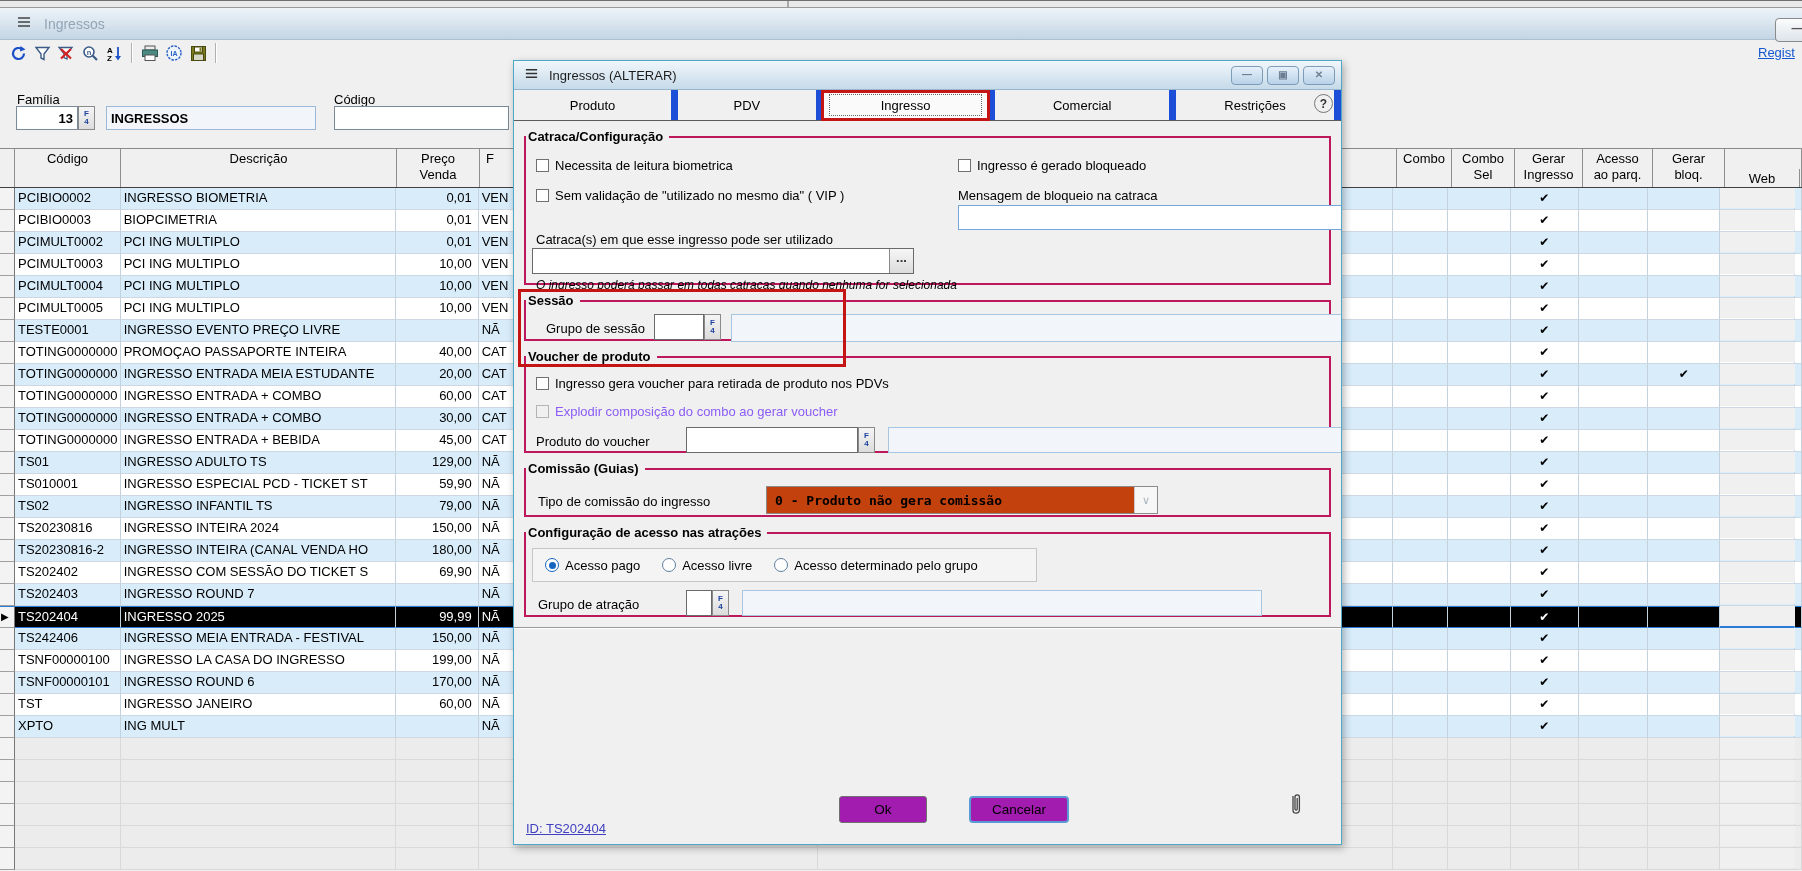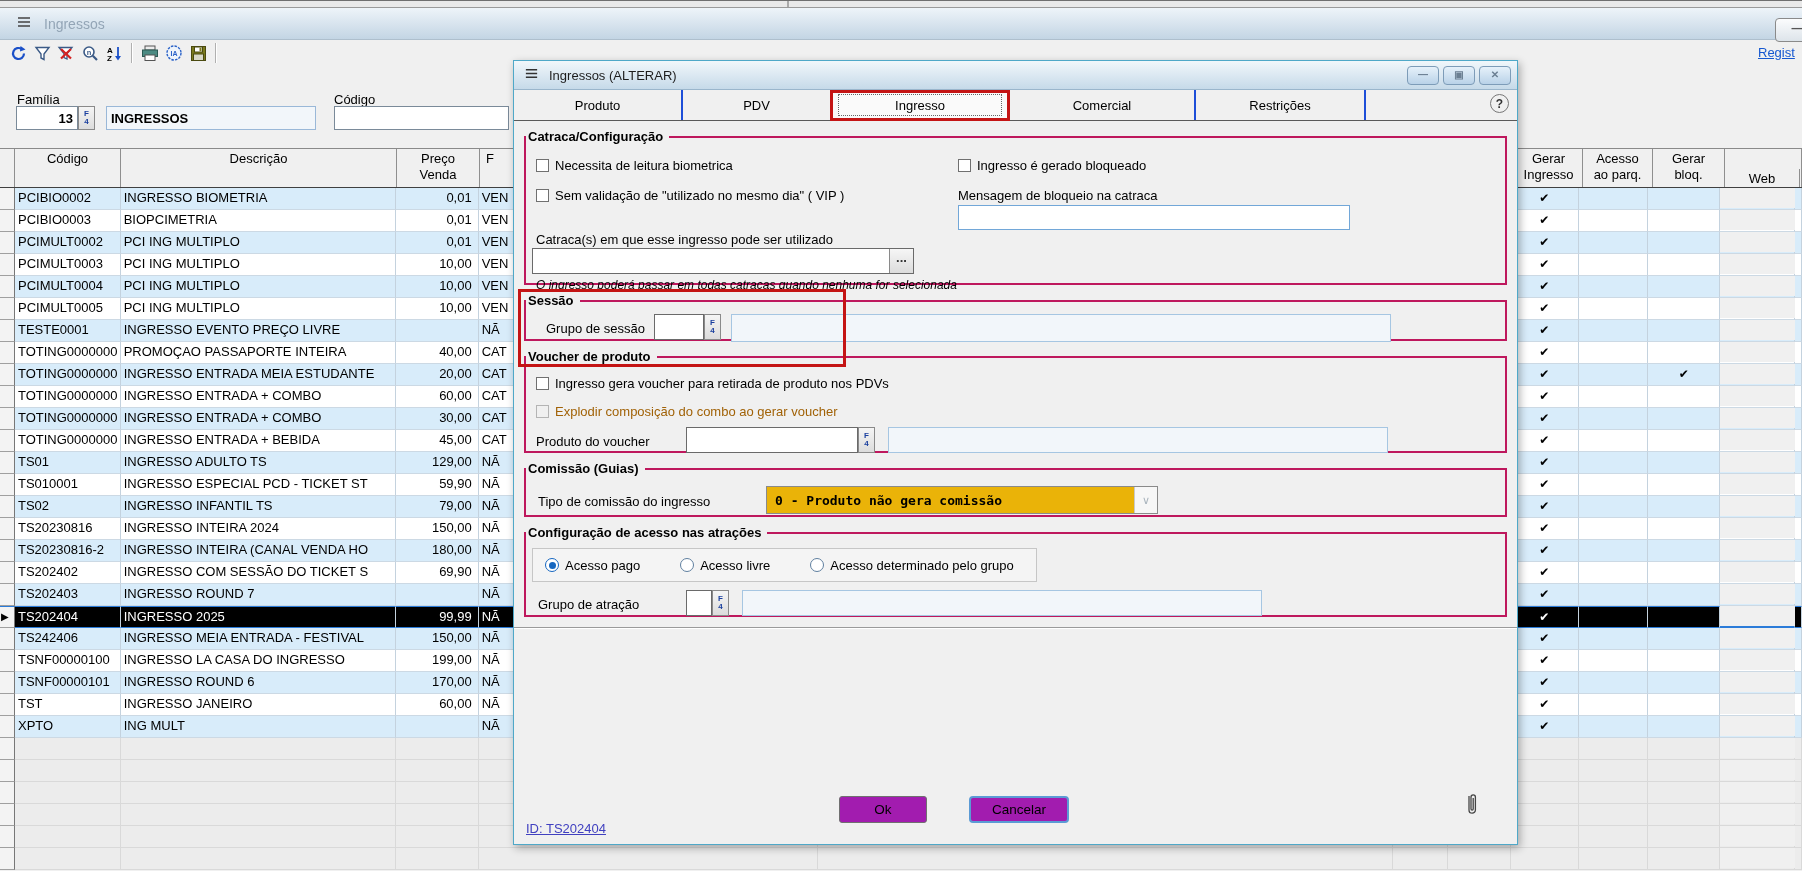--- a/index.html
+++ b/index.html
@@ -45,61 +45,61 @@
   .grow.sel .c{background:#000;color:#fff;border-top:1px solid #2b7cd9;border-bottom:1px solid #2b7cd9;}
   .grow.empty .c{background:#ececec;border-right:1px solid #d9d9d9;border-bottom:1px solid #d9d9d9;}
   .c.marker{background:#f3f3f3 !important;color:#000 !important;border-right:1px solid #777 !important;
     border-bottom:1px solid #9f9f9f !important;padding:0 1px;font-size:10px;line-height:20px;}
   .w-mk{width:15px;} .w-cod{width:106px;} .w-des{width:276px;} .w-pre{width:83px;}
   .w-tip{width:340px;} .w-fil{width:577px;} .w-cb{width:55px;} .w-cbs{width:63px;}
   .w-gi{width:68px;} .w-ap{width:70px;} .w-gb{width:72px;} .w-web{width:75px;margin-top:20px;} .w-rest{flex:1;}
   .num{text-align:right;padding-right:6px !important;}
   .ck{text-align:center;font-size:12px;}
   
-  .dialog{position:absolute;left:513px;top:60px;width:1005px;height:785px;background:#f0f0f0;
+  .dialog{position:absolute;left:513px;top:60px;width:829px;height:785px;background:#f0f0f0;
     border:1px solid #4fa8c8;box-sizing:border-box;box-shadow:2px 3px 8px rgba(0,0,0,.30);z-index:10;
     display:flex;flex-direction:column;}
   .dtitle{height:28px;background:linear-gradient(#f1f7fb,#c6dae9);border-bottom:1px solid #9ab6cc;
     display:flex;align-items:center;flex:0 0 auto;}
   .dtitle .burger{margin-left:10px;margin-right:10px;}
   .dtitle .txt{font-size:13px;color:#1d1d1d;}
   .winbtns{margin-left:auto;margin-right:6px;display:flex;gap:4px;}
   .wbtn{width:30px;height:17px;border:1px solid #7d9cb8;border-radius:4px;
     background:linear-gradient(#e6f1fa,#b9d2e8);color:#6b7f92;font-size:10px;font-weight:bold;
     display:flex;align-items:center;justify-content:center;line-height:10px;}
   .tabs{height:30px;display:flex;border-bottom:1px solid #5a5a5a;background:#f0f0f0;flex:0 0 auto;position:relative;}
-  .tab{box-sizing:border-box;border-right:2px solid #1d4ed8;display:flex;align-items:center;justify-content:center;
+  .tab{box-sizing:border-box;border-right:7px solid #1d4ed8;display:flex;align-items:center;justify-content:center;
     position:relative;cursor:pointer;}
   .tab:nth-child(1){width:169px;}.tab:nth-child(2){width:149px;}.tab:nth-child(3){width:178px;}
   .tab:nth-child(4){width:186px;}.tab:nth-child(5){width:170px;}
   .tab.active{background:#fafafa;}
   .tab.active::after{content:"";position:absolute;inset:4px 6px;border:1px dotted #666;pointer-events:none;}
   .red-tab{position:absolute;left:-2px;right:-2px;top:0;bottom:-1px;border:3px solid #c41414;pointer-events:none;z-index:20;}
   .help{position:absolute;right:8px;top:4px;width:17px;height:17px;border:1px solid #777;border-radius:50%;
     color:#333;font-weight:bold;font-size:12px;display:flex;align-items:center;justify-content:center;}
   .dbody{flex:1;padding:8px 10px 0 10px;display:flex;flex-direction:column;overflow:hidden;}
   .sect{margin-bottom:8px;position:relative;}
   fieldset.gbox{margin:0;padding:0;border:2px solid #be185d;position:relative;}
   fieldset.gbox legend{font-weight:bold;font-size:13px;padding-right:6px;margin-left:0px;}
   .abs{position:absolute;}
   .cbrow{display:flex;align-items:center;gap:6px;white-space:nowrap;}
   .cbx{width:13px;height:13px;background:#fff;border:1px solid #707070;box-sizing:border-box;flex:0 0 auto;}
-  .cbrow.dis{color:#a16207;}
+  .cbrow.dis{color:#8b5cf6;}
   .cbrow.dis .cbx{border-color:#b4b4b4;background:#f0f0f0;}
   .tfield{background:#fff;border:1px solid #6a6a6a;box-sizing:border-box;}
   .bluefield{background:#fff;border:1px solid #72a7d8;box-sizing:border-box;position:relative;}
   .litefield{background:#f2f6fa;border:1px solid #a6c6e2;box-sizing:border-box;}
   .ellip{position:absolute;right:0;top:0;width:24px;height:100%;background:linear-gradient(#f6f6f6,#dcdcdc);
     border-left:1px solid #8a8a8a;box-sizing:border-box;text-align:center;line-height:18px;font-weight:bold;color:#333;}
   .note{font-style:italic;font-size:12px;}
-  .combo{background:#eab308;border:1px solid #8a8a8a;box-sizing:border-box;display:flex;align-items:center;}
+  .combo{background:#c2410c;border:1px solid #8a8a8a;box-sizing:border-box;display:flex;align-items:center;}
   .combo .val{flex:1;font-family:"DejaVu Sans Mono",monospace;font-weight:bold;font-size:13px;padding-left:8px;}
   .combo .arrow{width:22px;align-self:stretch;border-left:1px solid #c9c9c9;background:#f7f7f7;
     color:#a9b4bd;display:flex;align-items:center;justify-content:center;font-size:11px;}
-  .radiobox{border:1px solid #c6c6c6;background:#f4f4f4;display:flex;align-items:center;gap:40px;padding-left:12px;box-sizing:border-box;}
+  .radiobox{border:1px solid #c6c6c6;background:#f4f4f4;display:flex;align-items:center;gap:22px;padding-left:12px;box-sizing:border-box;}
   .radio{display:flex;align-items:center;gap:6px;white-space:nowrap;}
   .rdot{width:14px;height:14px;border-radius:50%;border:1px solid #5f7f9f;background:#fff;box-sizing:border-box;position:relative;flex:0 0 auto;}
   .radio.on .rdot{border-color:#1566c0;}
   .radio.on .rdot::after{content:"";position:absolute;inset:2.5px;border-radius:50%;background:#1566c0;}
   .f4small{display:inline-flex;flex-direction:column;align-items:center;justify-content:center;
     width:17px;background:linear-gradient(#f5f5f5,#dcdcdc);border:1px solid #8a8a8a;box-sizing:border-box;
     color:#1a3f9e;font-weight:bold;font-size:8px;line-height:8px;cursor:pointer;}
   .red-sessao{position:absolute;left:-6px;top:-4px;width:322px;height:72px;border:3px solid #c41414;pointer-events:none;z-index:20;}
   .dsep{border-top:1px solid #9a9a9a;border-bottom:1px solid #ffffff;margin:2px -10px 0 -10px;}
   .dfooter{position:relative;height:56px;flex:0 0 auto;margin-top:auto;}

